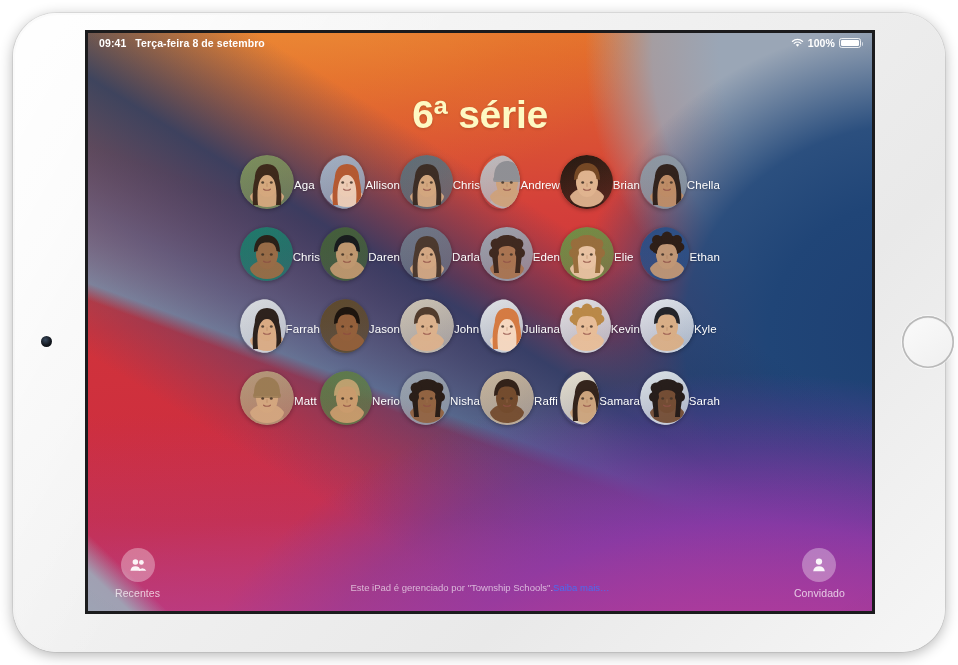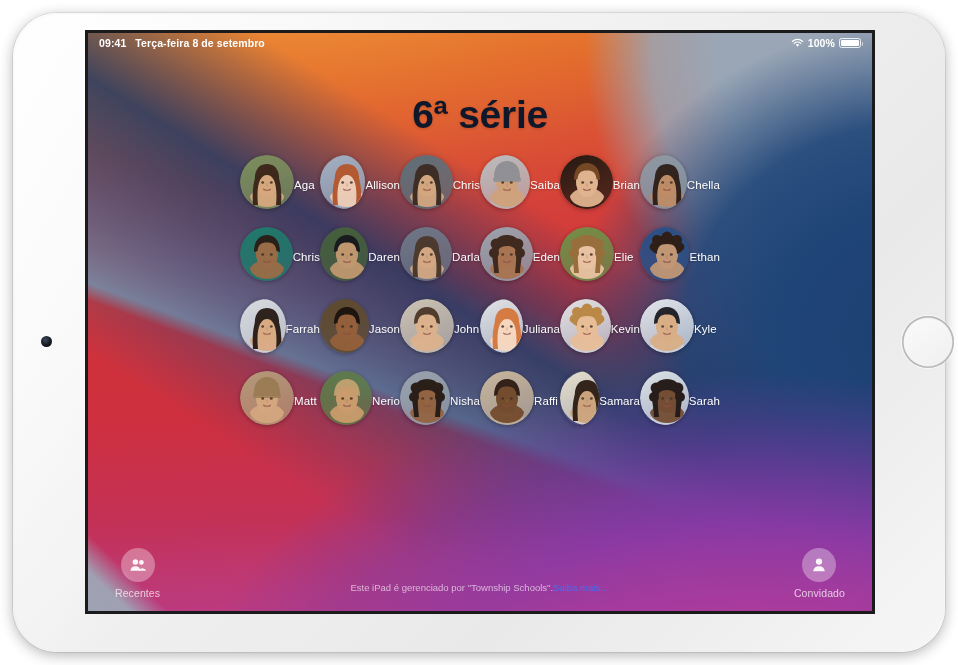--- a/index.html
+++ b/index.html
@@ -155,21 +155,21 @@
     width: 17.6px;
     background: #ffffff;
     border-radius: 1.3px;
   }
 
   
   #title {
     position: absolute;
     top: 60px; left: 0; width: 100%;
     text-align: center;
-    color: #0f172a;
+    color: #fef9c3;
     font-size: 39px;
     font-weight: bold;
     letter-spacing: -0.3px;
     text-shadow: 0 1px 3px rgba(0,0,0,0.16);
     z-index: 4;
   }
 
   
   #grid {
     position: absolute;
@@ -397,21 +397,21 @@
       <path d="M14 22 C14 11 20 6 27 6 C34 6 40 11 40 22 L40 25 L14 25 Z" fill="#8d8d92"></path>
                  <rect x="13" y="22" width="28" height="5" rx="2.2" fill="#8d8d92" opacity="0.85"></rect>
       <ellipse cx="22.7" cy="27.5" rx="1.45" ry="1.25" fill="#3b2a20" opacity="0.85"></ellipse>
       <ellipse cx="31.3" cy="27.5" rx="1.45" ry="1.25" fill="#3b2a20" opacity="0.85"></ellipse>
       <path d="M23.6 34.2 C25.2 35.6 28.8 35.6 30.4 34.2" stroke="#8e4a41" stroke-width="1.2" fill="none" stroke-linecap="round" opacity="0.8"></path>
       <path d="M27 28.6 L27 31.4" stroke="#a9744f" stroke-width="0.9" fill="none" stroke-linecap="round" opacity="0.5"></path>
       <rect width="54" height="54" fill="url(#av3g)" opacity="0.06"></rect>
     </g>
   </svg>
           </div>
-          <div class="uname">Saiba</div>
+          <div class="uname">Andrew</div>
         </div>
         <div class="user">
           <div class="avatar">
             <svg viewBox="0 0 54 54">
     <defs>
       <clipPath id="av4c">
                   <circle cx="27" cy="27" r="27"></circle>
                 </clipPath>
       <linearGradient id="av4g" x1="0" y1="0" x2="0.4" y2="1">
         <stop offset="0" stop-color="#241a12"></stop>

